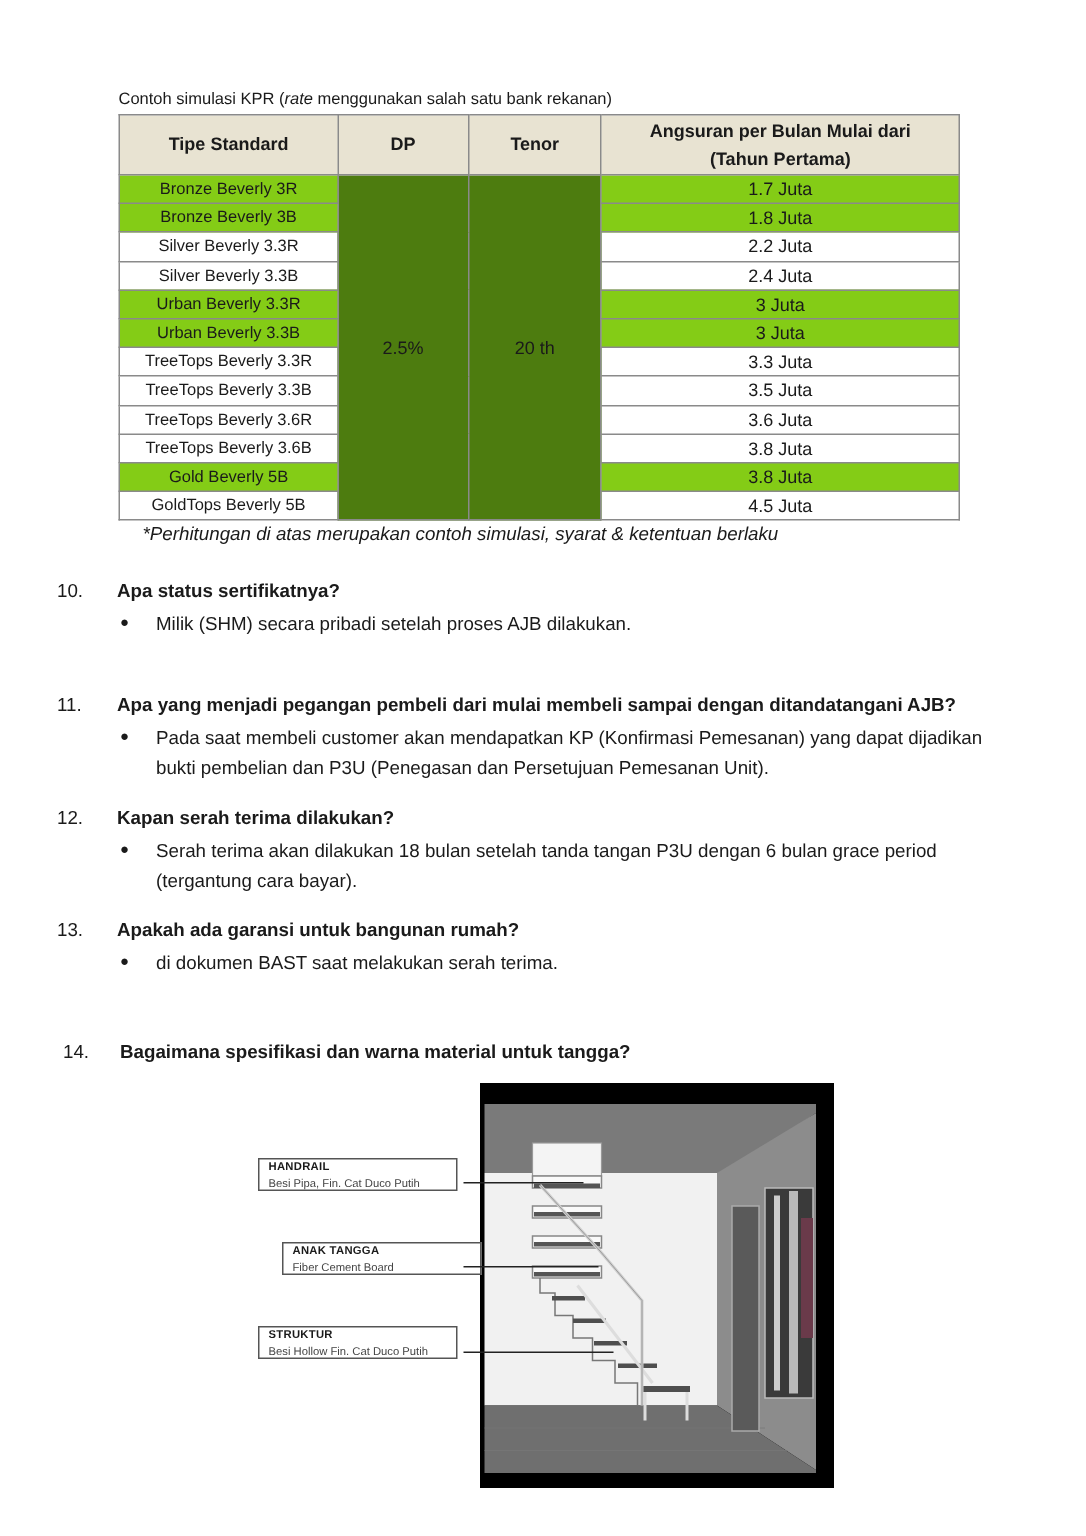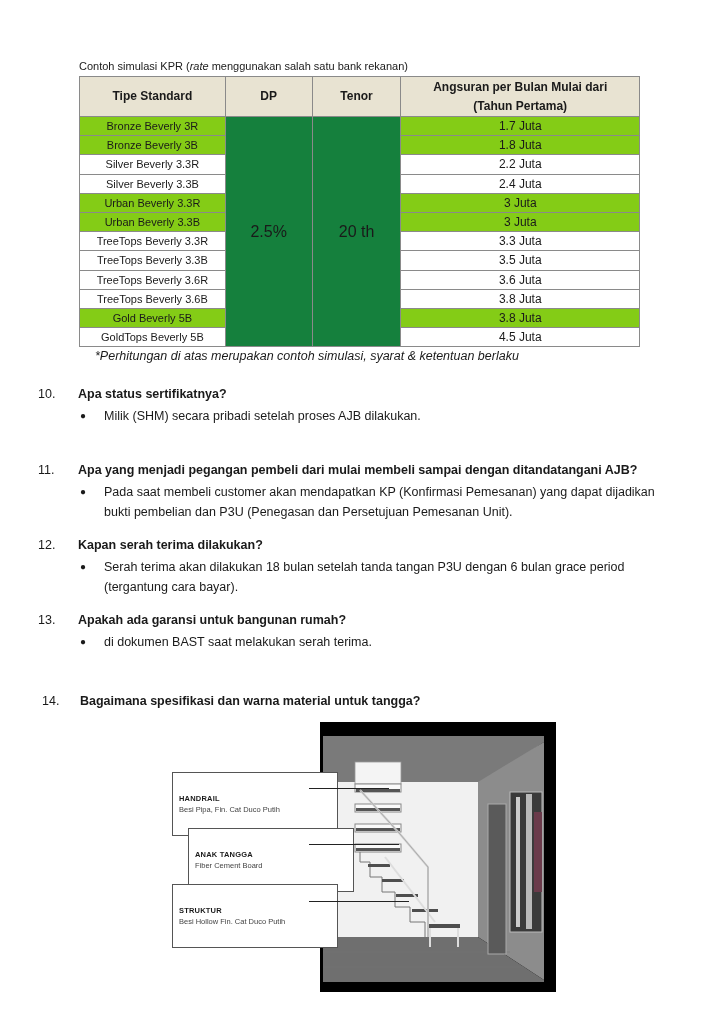--- a/index.html
+++ b/index.html
@@ -8,36 +8,36 @@
 
   .caption { position: absolute; left: 79px; top: 60px; font-size: 11px; color: #1a1a1a; }
   .caption em { font-style: italic; }
 
   table.kpr { position: absolute; left: 79px; top: 76px; width: 561px; border-collapse: collapse; font-size: 11px; }
   table.kpr th, table.kpr td { border: 1px solid #8a8a8a; text-align: center; vertical-align: middle; }
   table.kpr th { background: #e8e3d2; font-weight: bold; font-size: 12px; height: 40px; line-height: 19px; }
   table.kpr td { height: 19.2px; line-height: 18px; }
   table.kpr td.bold { font-weight: normal; font-size: 12px; margin-top: 16px; }
   table.kpr tr.gray td.c-name, table.kpr tr.gray td.c-ang { background: #84cc16; }
-  table.kpr td.merged { background: #15803d; font-size: 16px; vertical-align: middle; }
+  table.kpr td.merged { background: #4d7c0f; font-size: 12px; vertical-align: middle; }
   .col-name { width: 146px; }
   .col-dp { width: 87px; }
   .col-tenor { width: 89px; }
   .col-ang { width: 239px; }
 
   .footnote { position: absolute; left: 95px; top: 349px; font-size: 12.5px; font-style: italic; }
 
   .faq { position: absolute; left: 0; width: 724px; font-size: 12.5px; }
   .faq .num { position: absolute; left: 38px; top: 0; }
   .faq .q { position: absolute; left: 78px; top: 0; font-weight: bold; text-align: right; }
   .faq .bullet { position: absolute; left: 80px; font-size: 10px; }
   .faq .ans { position: absolute; left: 104px; width: 580px; line-height: 20px; }
 
   .figure { position: absolute; left: 320px; top: 722px; width: 236px; height: 270px; background: #000; overflow: hidden; }
-  .label-box { position: absolute; left: 172px; width: 166px; border: 1px solid #555; background: #fff; padding: 21px 6px; }
+  .label-box { position: absolute; left: 172px; width: 133px; border: 1px solid #555; background: #fff; padding: 0 6px; }
   .label-box .t { font-size: 7.5px; font-weight: bold; letter-spacing: 0.2px; }
   .label-box .s { font-size: 7.5px; color: #444; margin-top: 2px; }
   .leader { position: absolute; height: 1px; background: #222; }
 </style>
 </head>
 <body>
 
 <div class="caption">
   <span>Contoh simulasi KPR (</span><em>rate</em><span> menggunakan salah satu bank rekanan)</span>
 </div>

